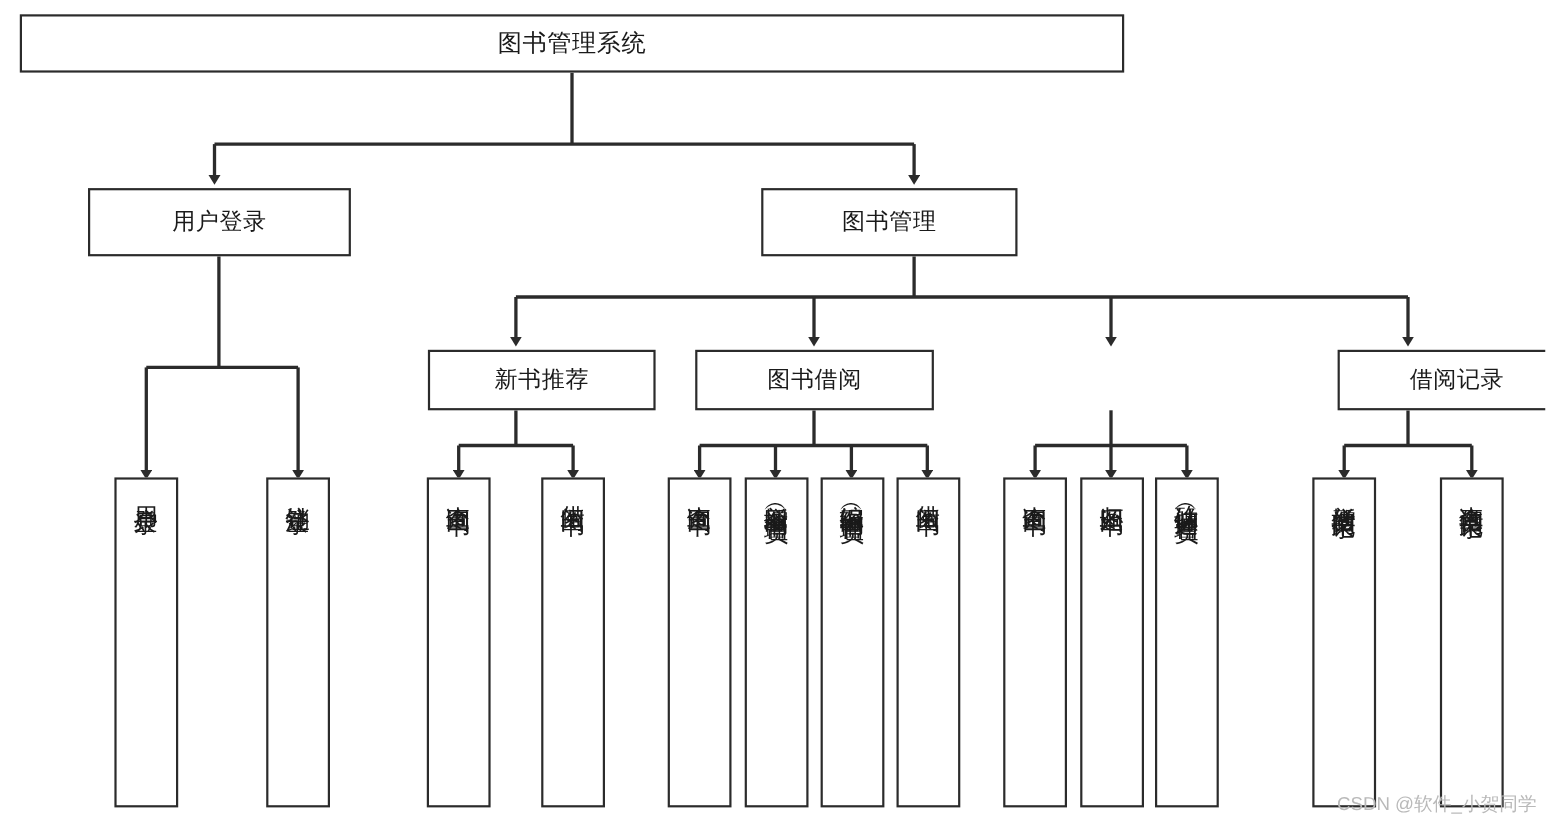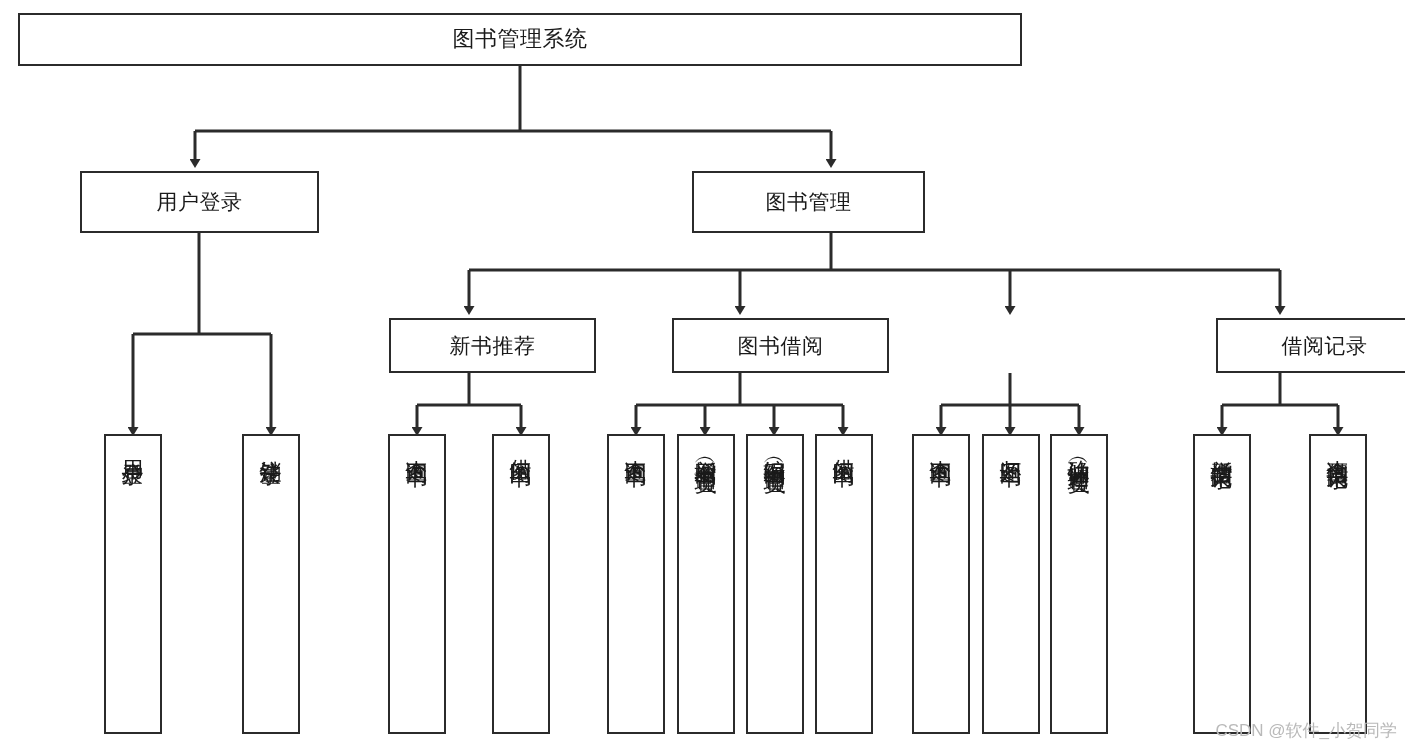--- a/index.html
+++ b/index.html
@@ -141,21 +141,21 @@
   </div>
 
   <div class="node horiz" style="left:692px; top:171px; width:233px; height:62px;">
     <span class="label">图书管理</span>
   </div>
 
   <div class="node horiz" style="left:369px; top:318px; width:207px; height:55px;margin-left:20px;">
     <span class="label">新书推荐</span>
   </div>
 
-  <div class="node horiz" style="left:632px; top:318px; width:217px; height:55px;margin-left:40px;">
+  <div class="node horiz" style="left:632px; top:318px; width:217px; height:55px;">
     <span class="label">图书借阅</span>
   </div>
 
 
   <div class="node horiz" style="left:1200px; top:318px; width:217px; height:55px;margin-left:16px;">
     <span class="label">借阅记录</span>
   </div>
 
   <div class="node vert" style="left:104px; top:434px; width:58px; height:300px;">
     <span class="label">用户登录</span>

